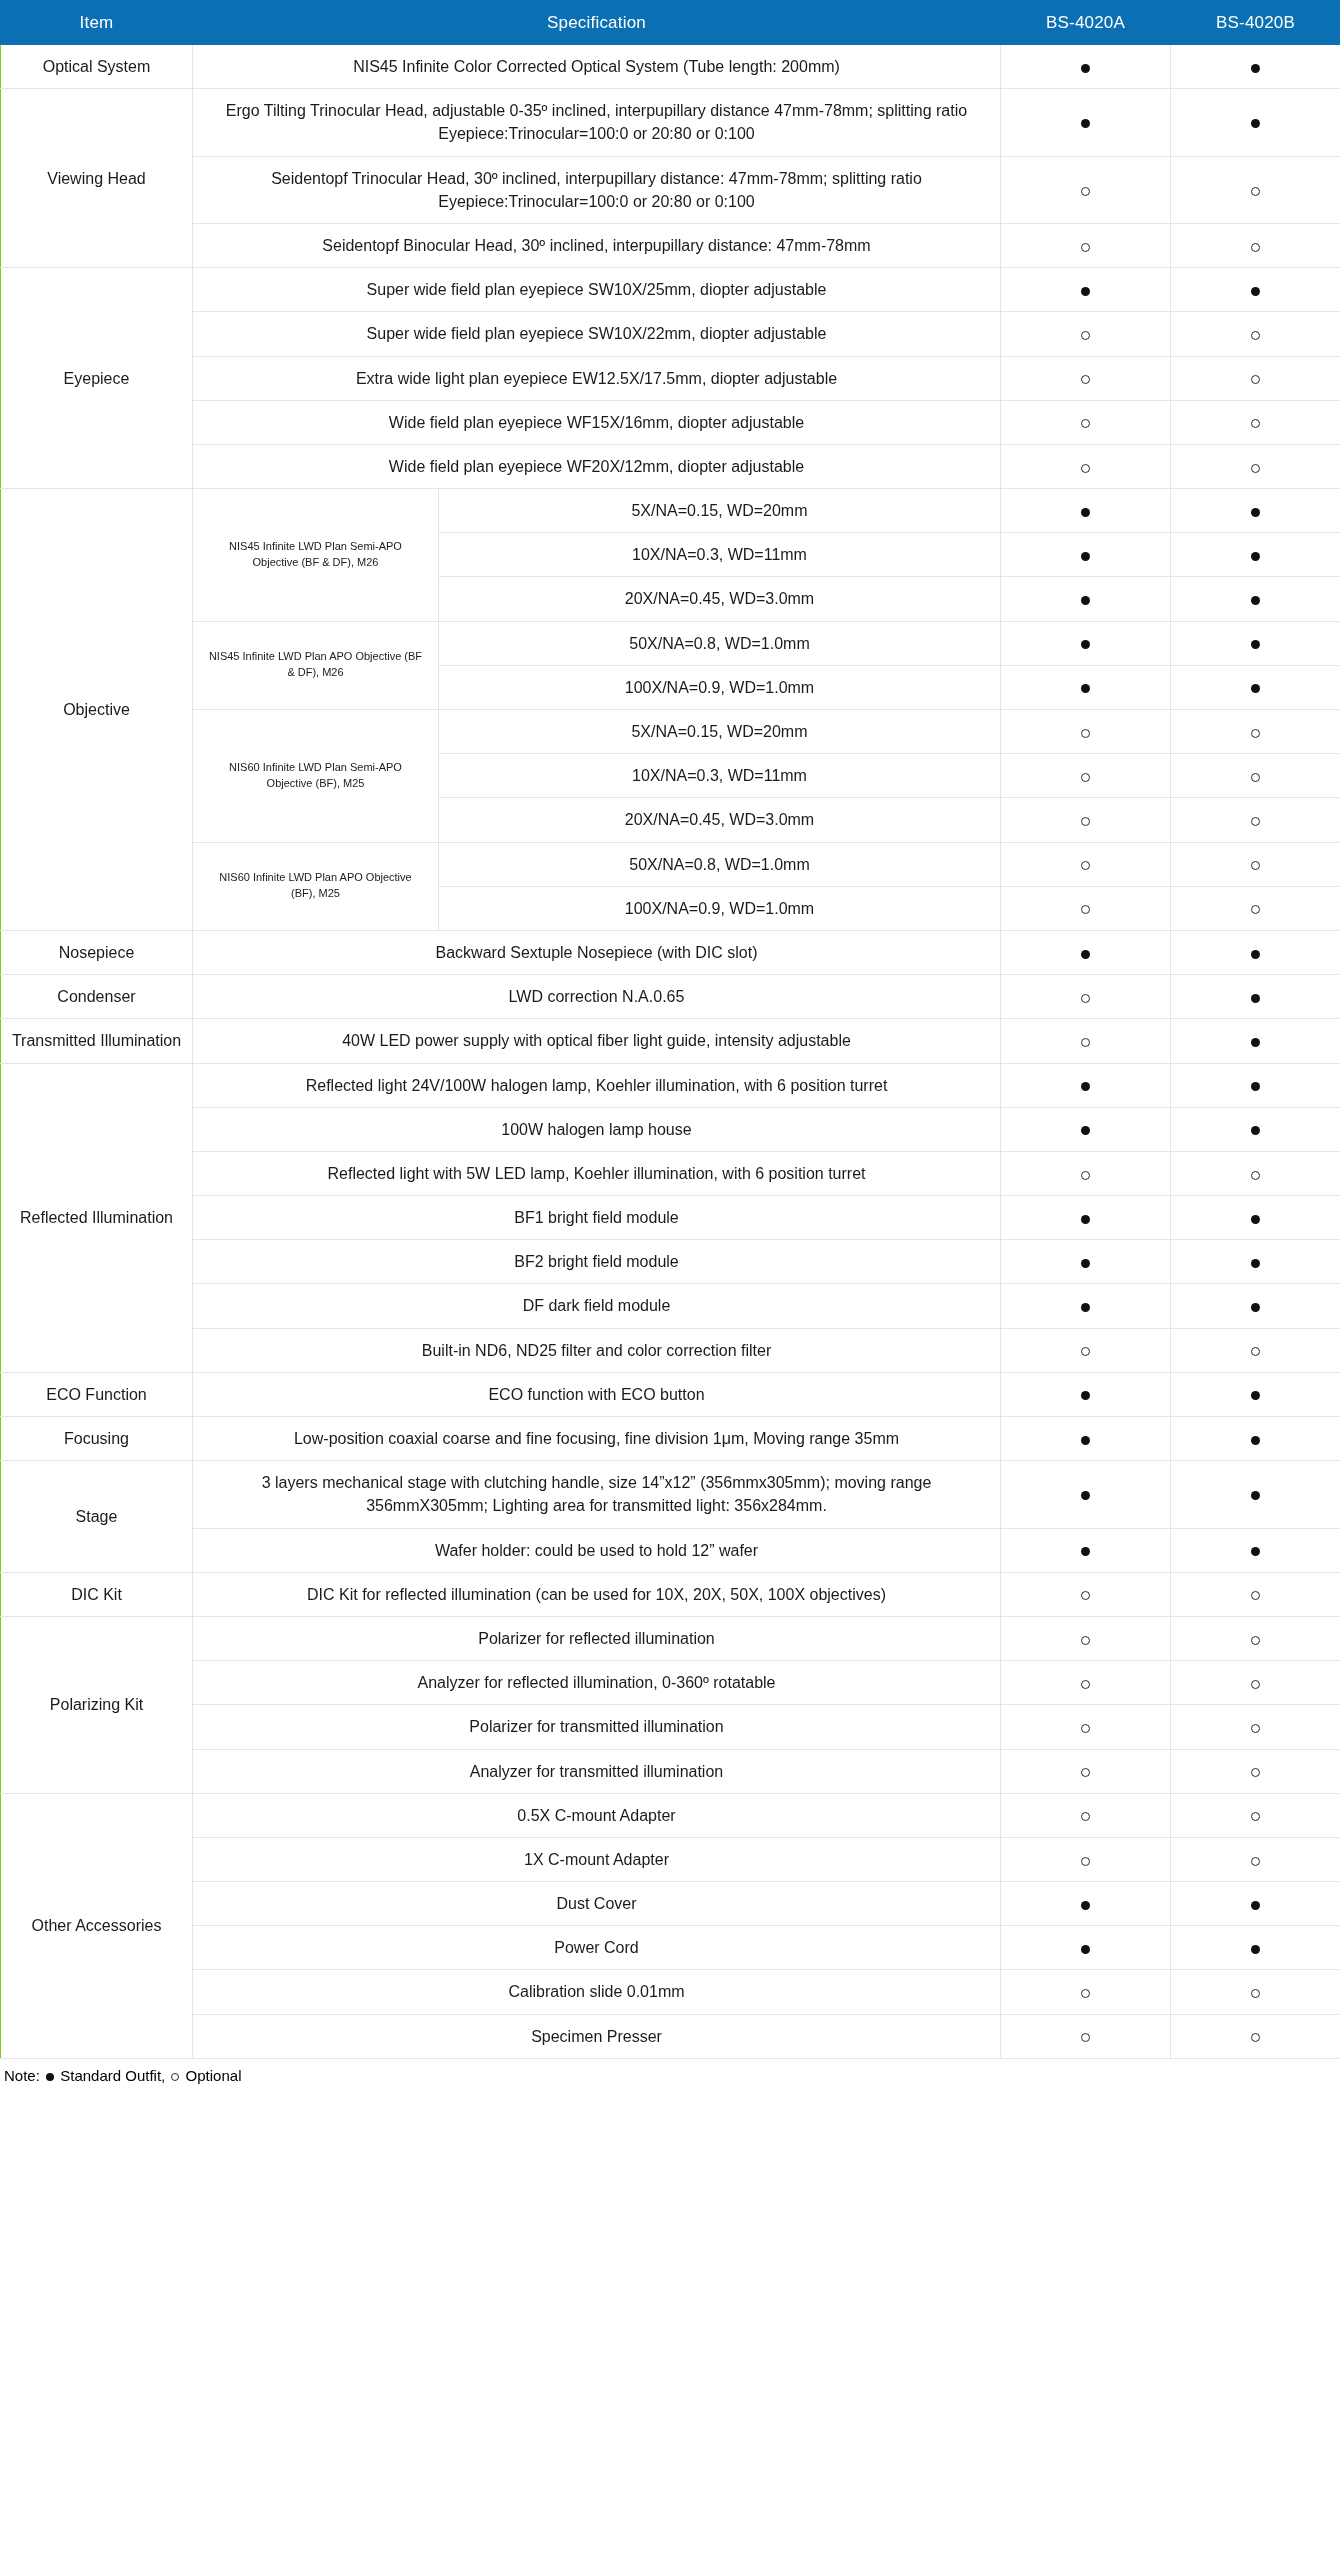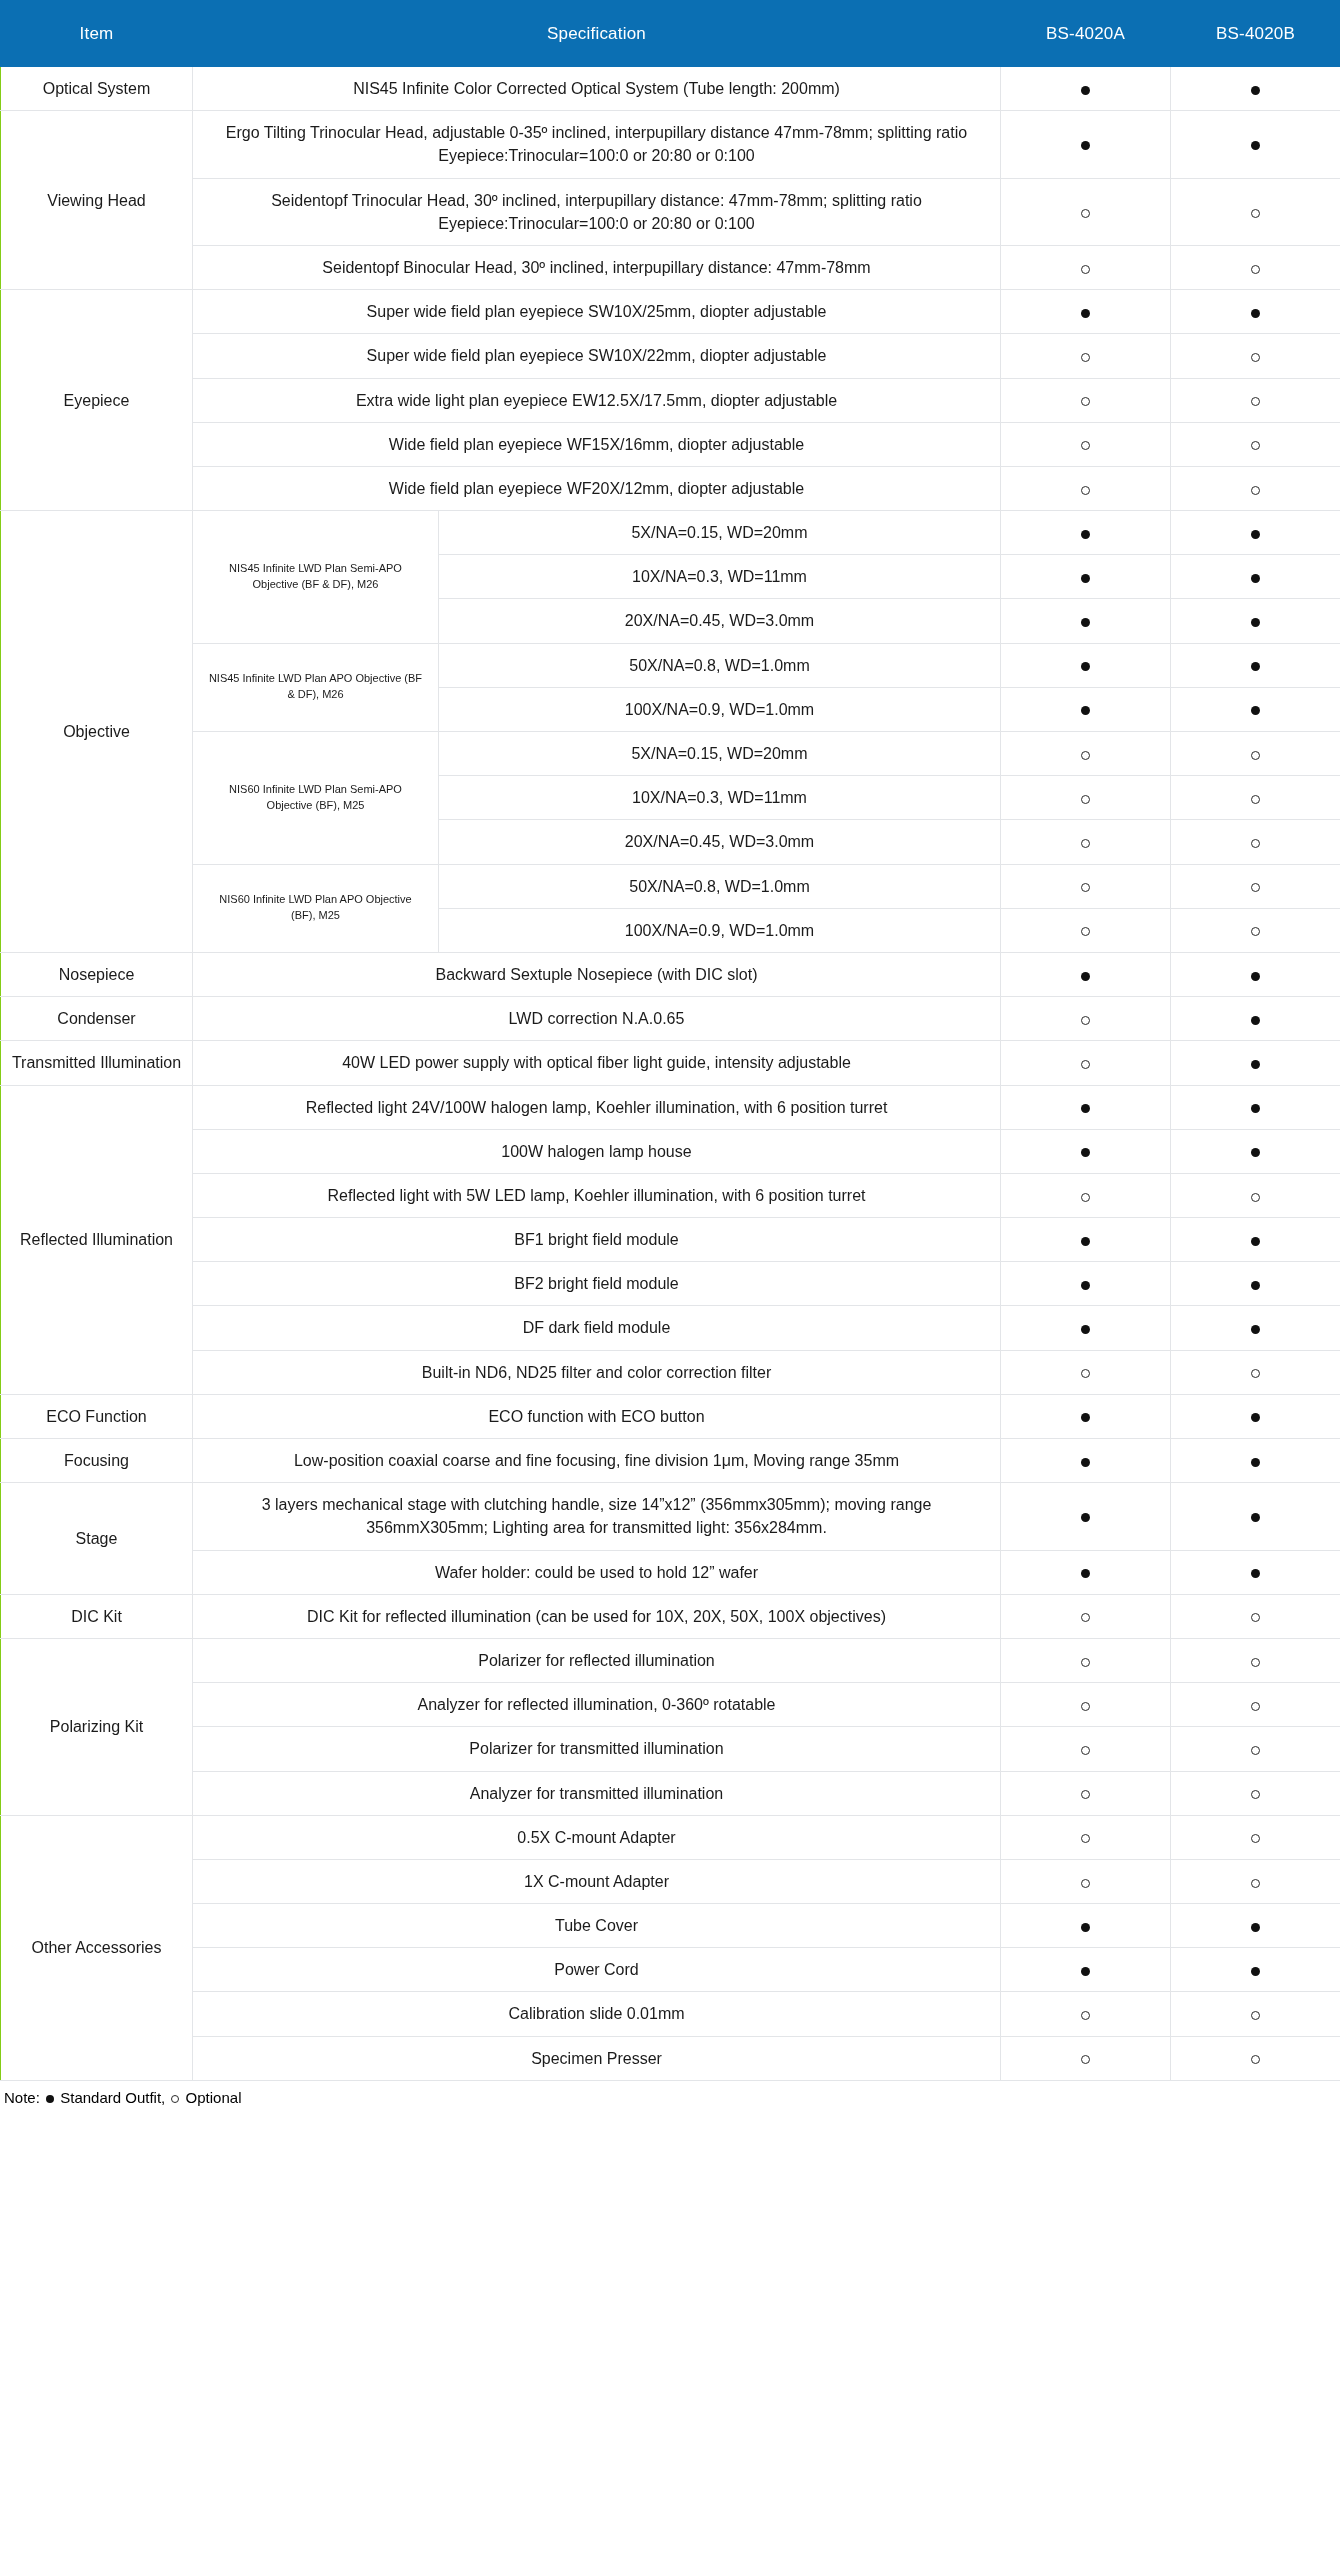--- a/index.html
+++ b/index.html
@@ -21,21 +21,21 @@
   #spec-table col.c-sub    { width: 246px; }
   #spec-table col.c-spec   { width: 562px; }
   #spec-table col.c-a      { width: 170px; }
   #spec-table col.c-b      { width: 170px; }
 
   thead th {
     background: #0b6fb3;
     color: #ffffff;
     font-weight: 400;
     font-size: 17px;
-    height: 66px;
+    height: 44px;
     padding: 6px 1px;
     text-align: center;
     vertical-align: middle;
     border: 1px solid #0b6fb3;
     letter-spacing: .2px;
   }
   thead th.sep-left { border-left: 1px solid #fca5a5; }
 
   tbody td {
     border: 1px solid #e3e5e8;
@@ -333,21 +333,21 @@
         <td class="spec" colspan="2">0.5X C-mount Adapter</td>
         <td class="mark"><span class="glyph-opt"></span></td>
         <td class="mark"><span class="glyph-opt"></span></td>
       </tr>
       <tr>
         <td class="spec" colspan="2">1X C-mount Adapter</td>
         <td class="mark"><span class="glyph-opt"></span></td>
         <td class="mark"><span class="glyph-opt"></span></td>
       </tr>
       <tr>
-        <td class="spec" colspan="2">Tube Cover</td>
+        <td class="spec" colspan="2">Dust Cover</td>
         <td class="mark"><span class="glyph-std"></span></td>
         <td class="mark"><span class="glyph-std"></span></td>
       </tr>
       <tr>
         <td class="spec" colspan="2">Power Cord</td>
         <td class="mark"><span class="glyph-std"></span></td>
         <td class="mark"><span class="glyph-std"></span></td>
       </tr>
       <tr>
         <td class="spec" colspan="2">Calibration slide 0.01mm</td>

